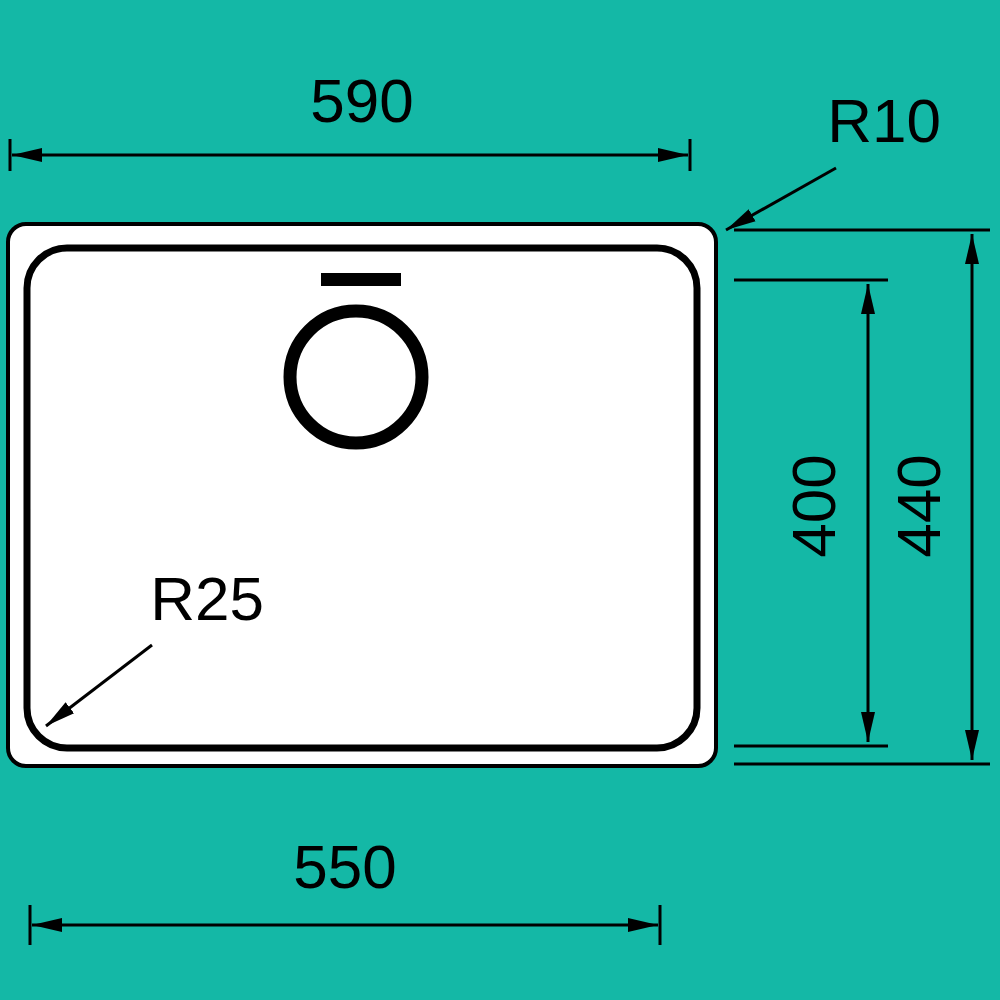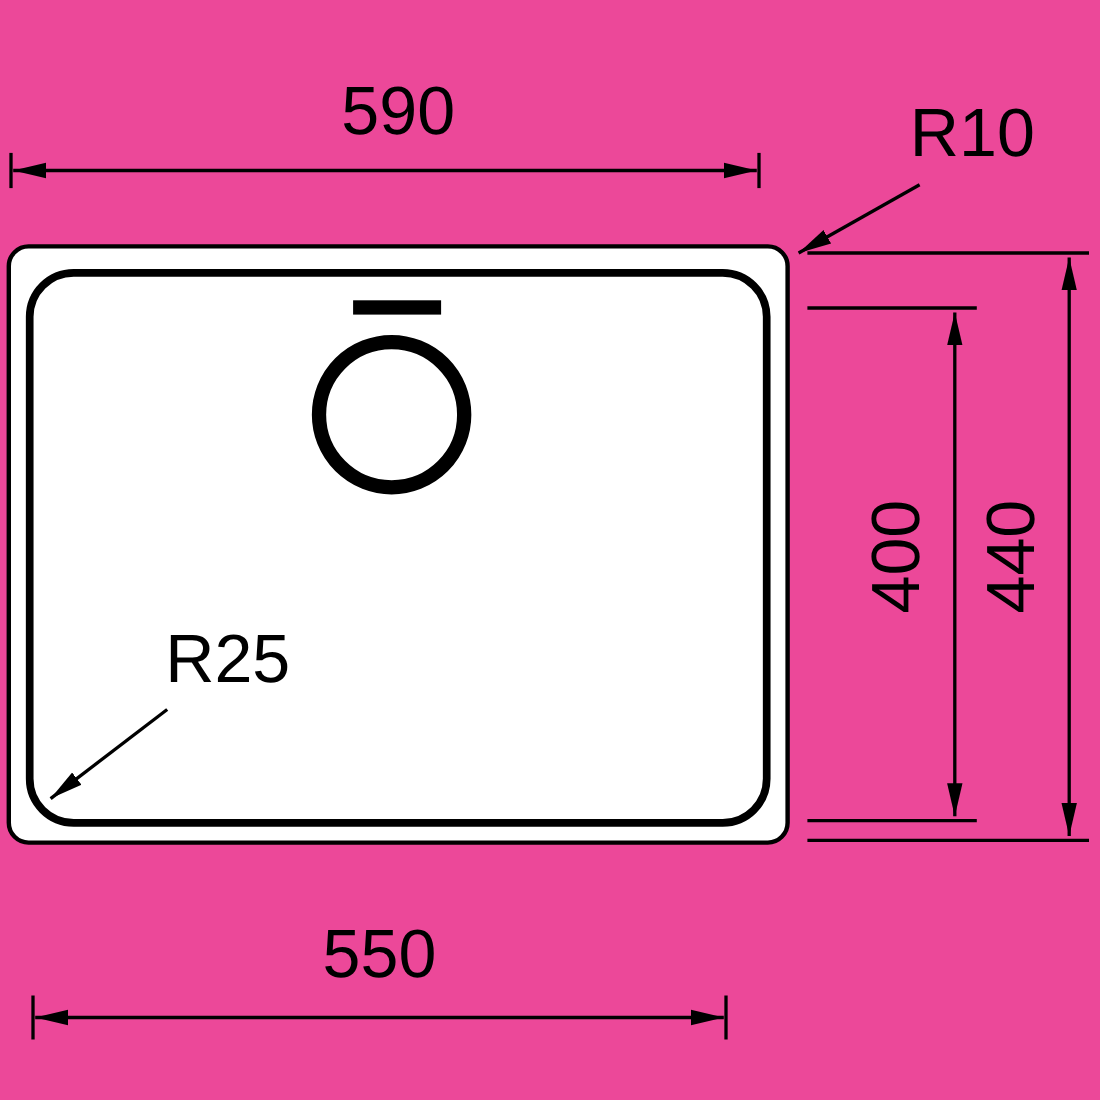--- a/index.html
+++ b/index.html
@@ -4,21 +4,21 @@
 <style>
   html, body {
     margin: 0;
     padding: 0;
     background: #ffffff;
   }
   .canvas {
     position: relative;
     width: 1000px;
     height: 1000px;
-    background: #ec4899;
+    background: #14b8a6;
     font-family: "Liberation Sans", sans-serif;
   }
   svg {
     display: block;
   }
   text {
     font-family: "Liberation Sans", sans-serif;
     font-size: 62px;
     fill: #000000;
   }

